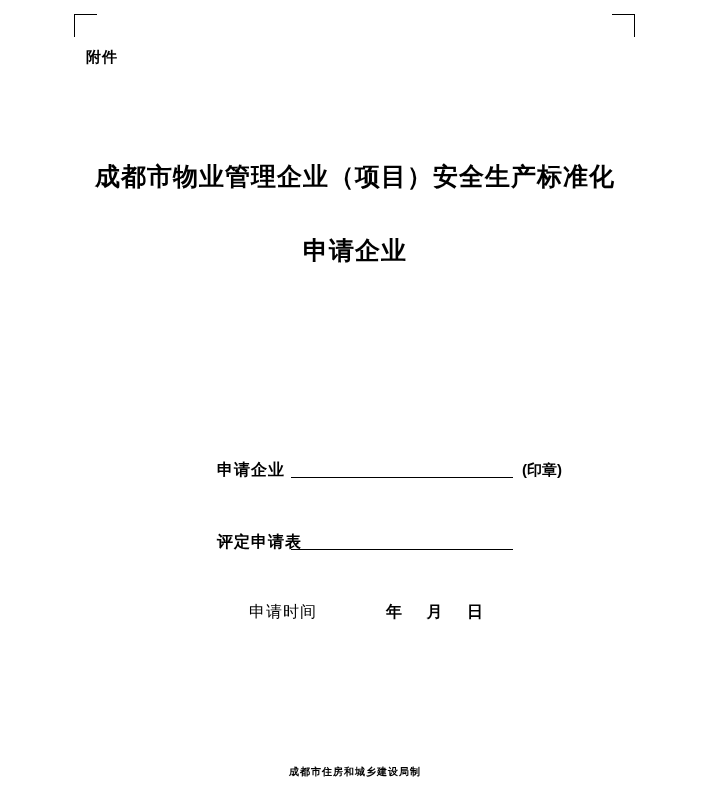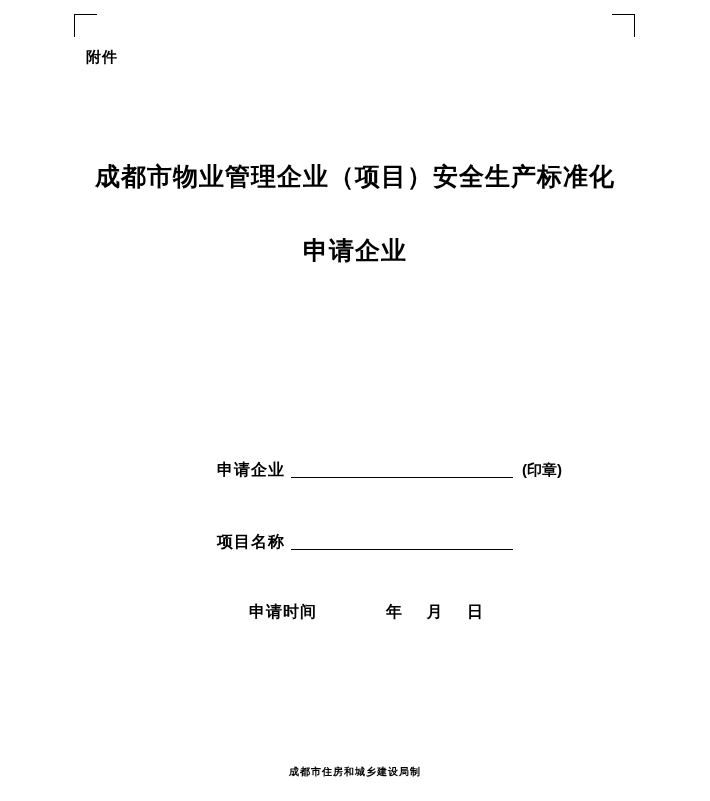--- a/index.html
+++ b/index.html
@@ -110,21 +110,21 @@
   .row-date {
     position: relative;
     height: 30px;
     margin-top: 22px;
   }
   .row-date .date-label {
     position: absolute;
     left: 241px;
     top: 3px;
     font-size: 16px;
-    font-weight: bold;
+    font-weight: normal;
     letter-spacing: 1px;
   }
   .row-date .date-units {
     position: absolute;
     left: 378px;
     top: 3px;
     font-size: 16px;
     font-weight: bold;
     letter-spacing: 10px;
   }
@@ -157,21 +157,21 @@
 
   <div class="fields">
 
     <div class="field-row row-company">
       <span class="field-label">申请企业</span>
       <span class="field-blank"></span>
       <span class="field-suffix">(印章)</span>
     </div>
 
     <div class="field-row row-project">
-      <span class="field-label">项目名称</span>
+      <span class="field-label">评定申请表</span>
       <span class="field-blank"></span>
     </div>
 
     <div class="row-date">
       <span class="date-label">申请时间</span>
       <span class="date-units">年 月 日</span>
     </div>
 
   </div>
 

